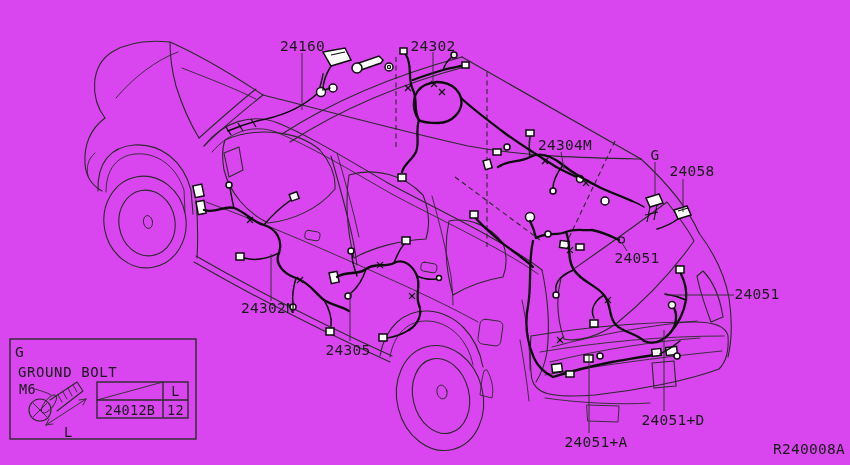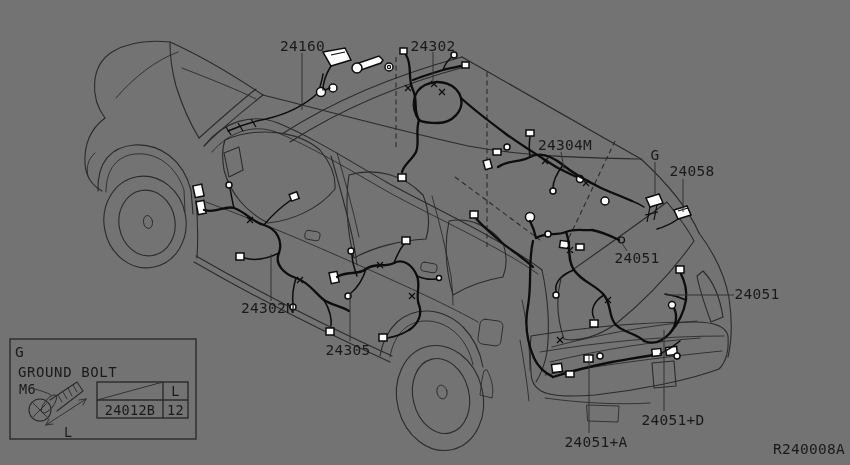--- a/index.html
+++ b/index.html
@@ -1,16 +1,16 @@
 <!DOCTYPE html>
 <html><head>
 <meta charset="utf-8">
 <style>
   html,body{margin:0;padding:0;background:#ffffff;}
-  .stage{position:relative;width:850px;height:465px;background:#737373;overflow:hidden;
+  .stage{position:relative;width:850px;height:465px;background:#d946ef;overflow:hidden;
          font-family:"DejaVu Sans Mono", monospace;}
   svg{display:block}
   text{fill:#1a1a1a;font-family:"DejaVu Sans Mono", monospace;letter-spacing:0.3px;}
   .lbl{font-size:14.5px;}
   .boxlbl{font-size:14px;letter-spacing:0.6px;}
   .smlbl{font-size:13.5px;}
   .outline{stroke:#2b2b2b;stroke-width:1.1;fill:none;stroke-linecap:round;stroke-linejoin:round;}
   .thin{stroke:#2b2b2b;stroke-width:0.9;fill:none;stroke-linecap:round;}
   .panel{stroke:#2b2b2b;stroke-width:1.2;fill:none;stroke-linecap:round;}
   .dash{stroke:#2b2b2b;stroke-width:1.1;fill:none;stroke-dasharray:5 3.5;}

